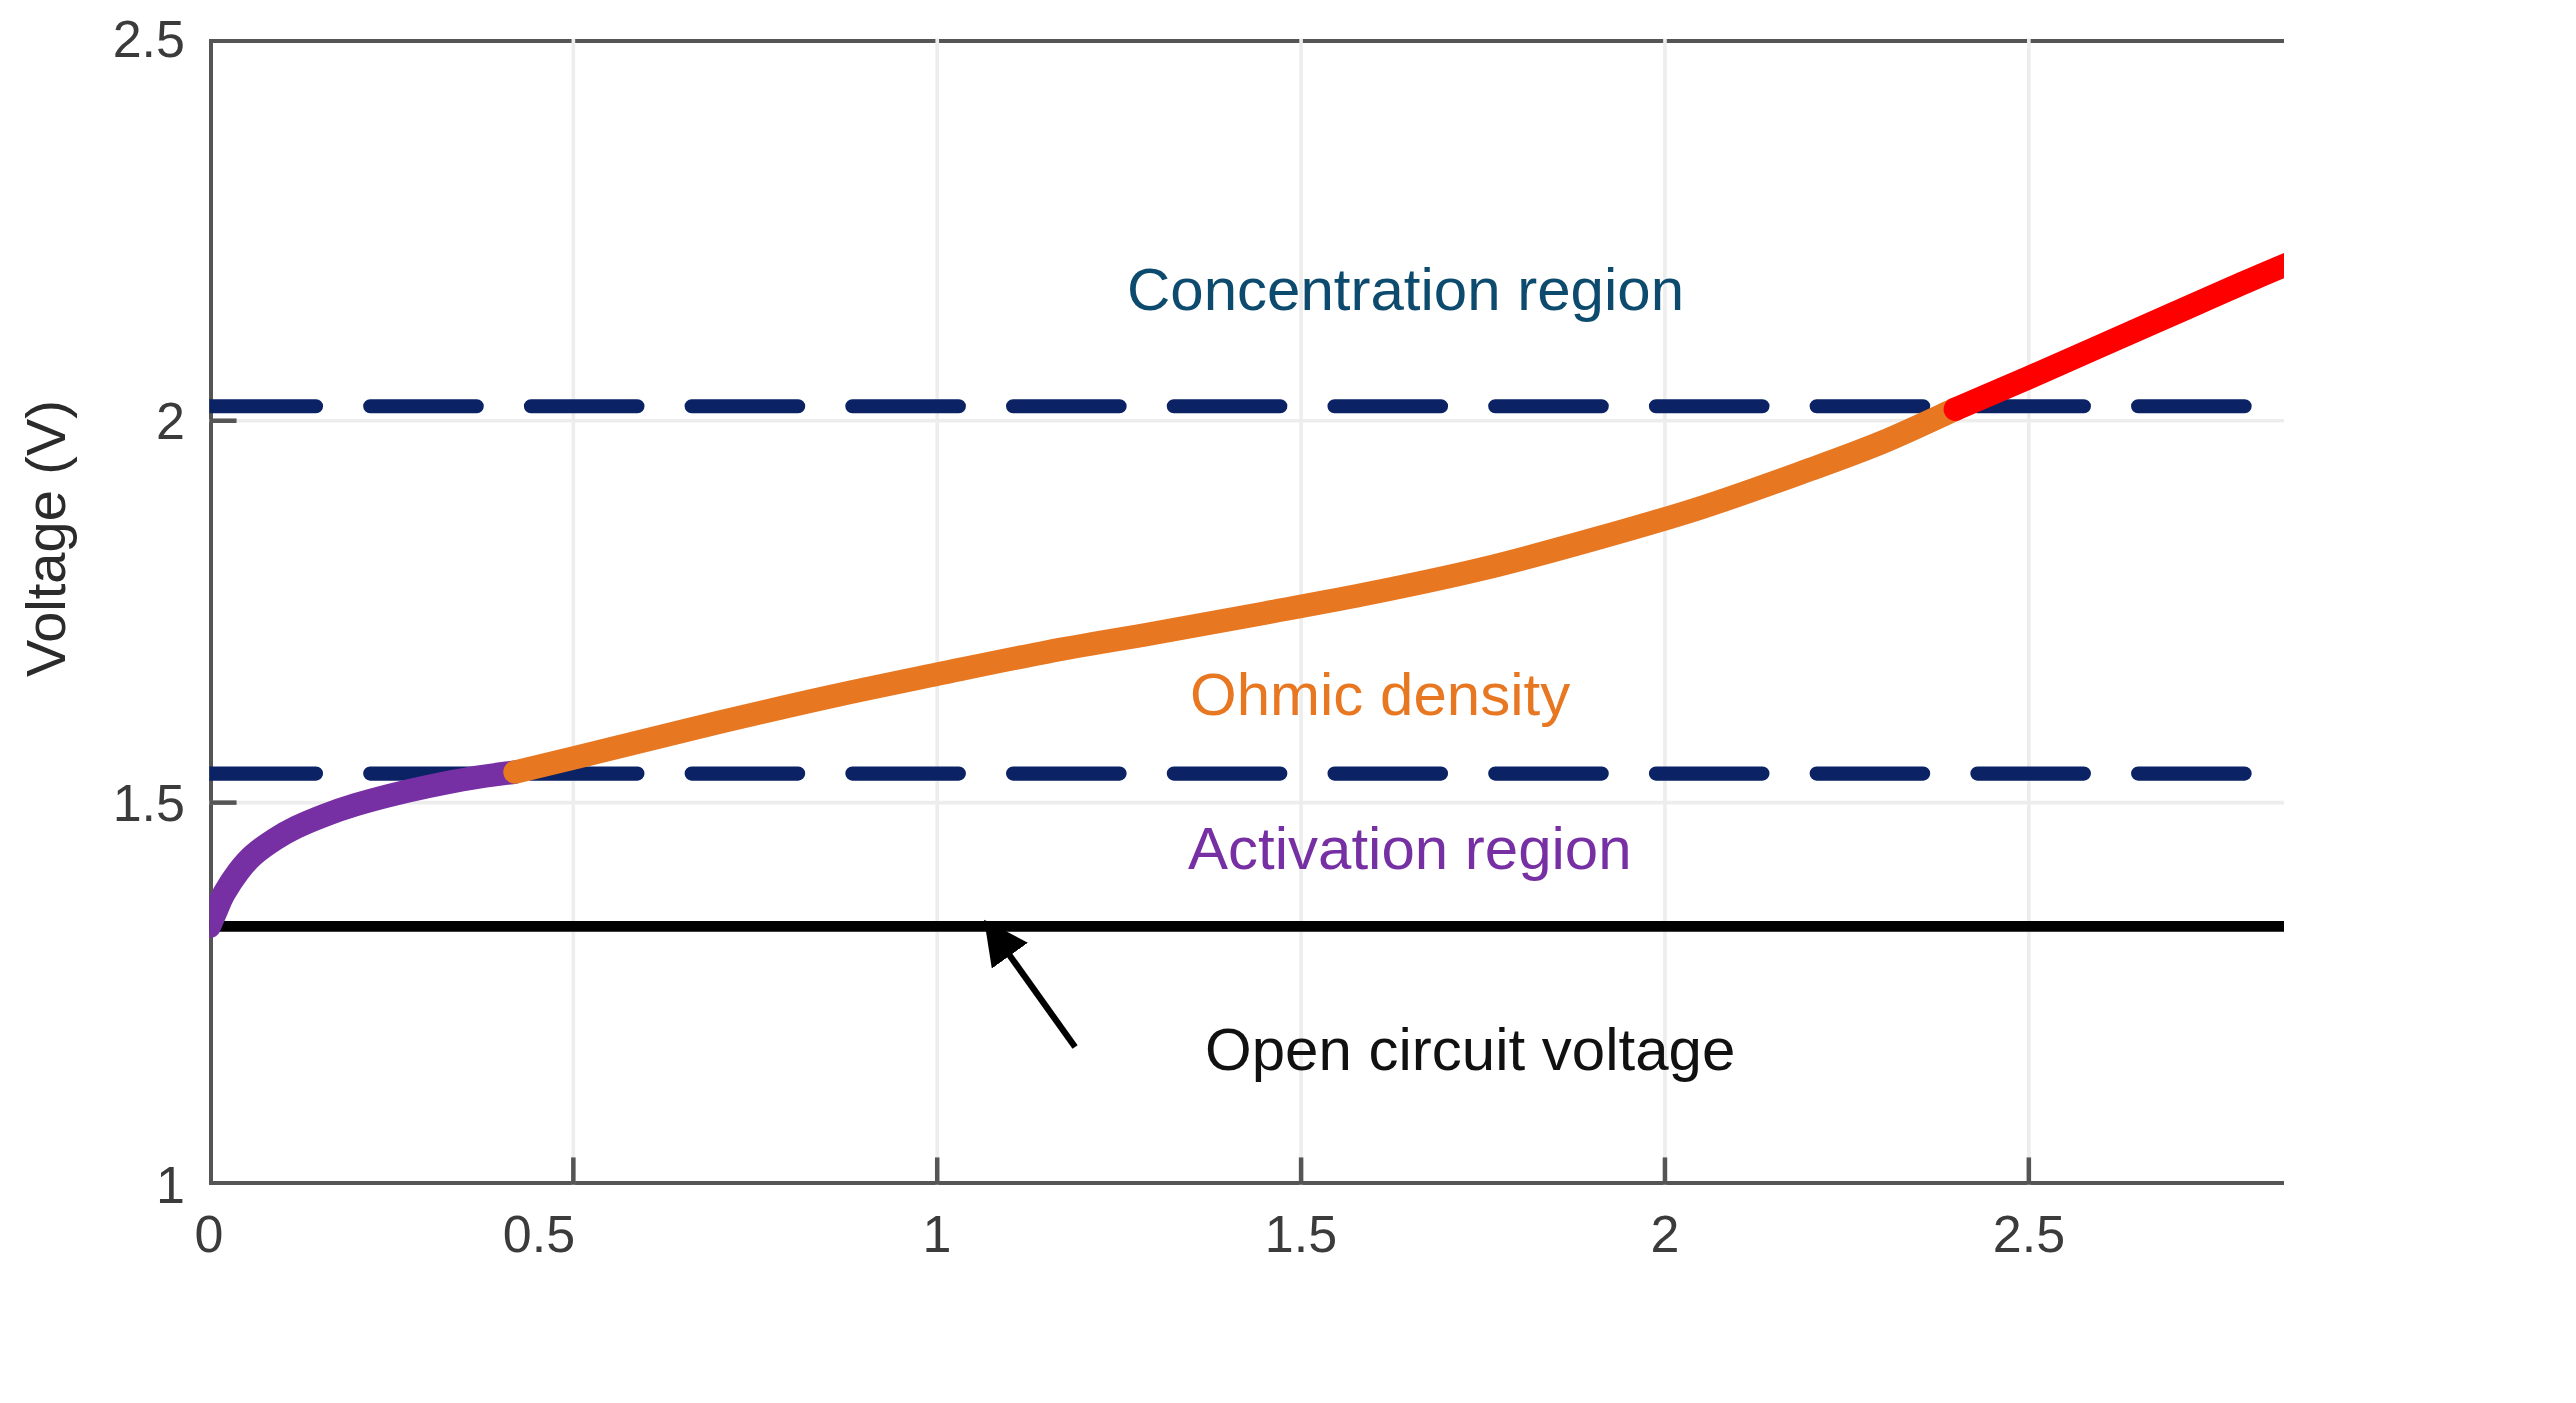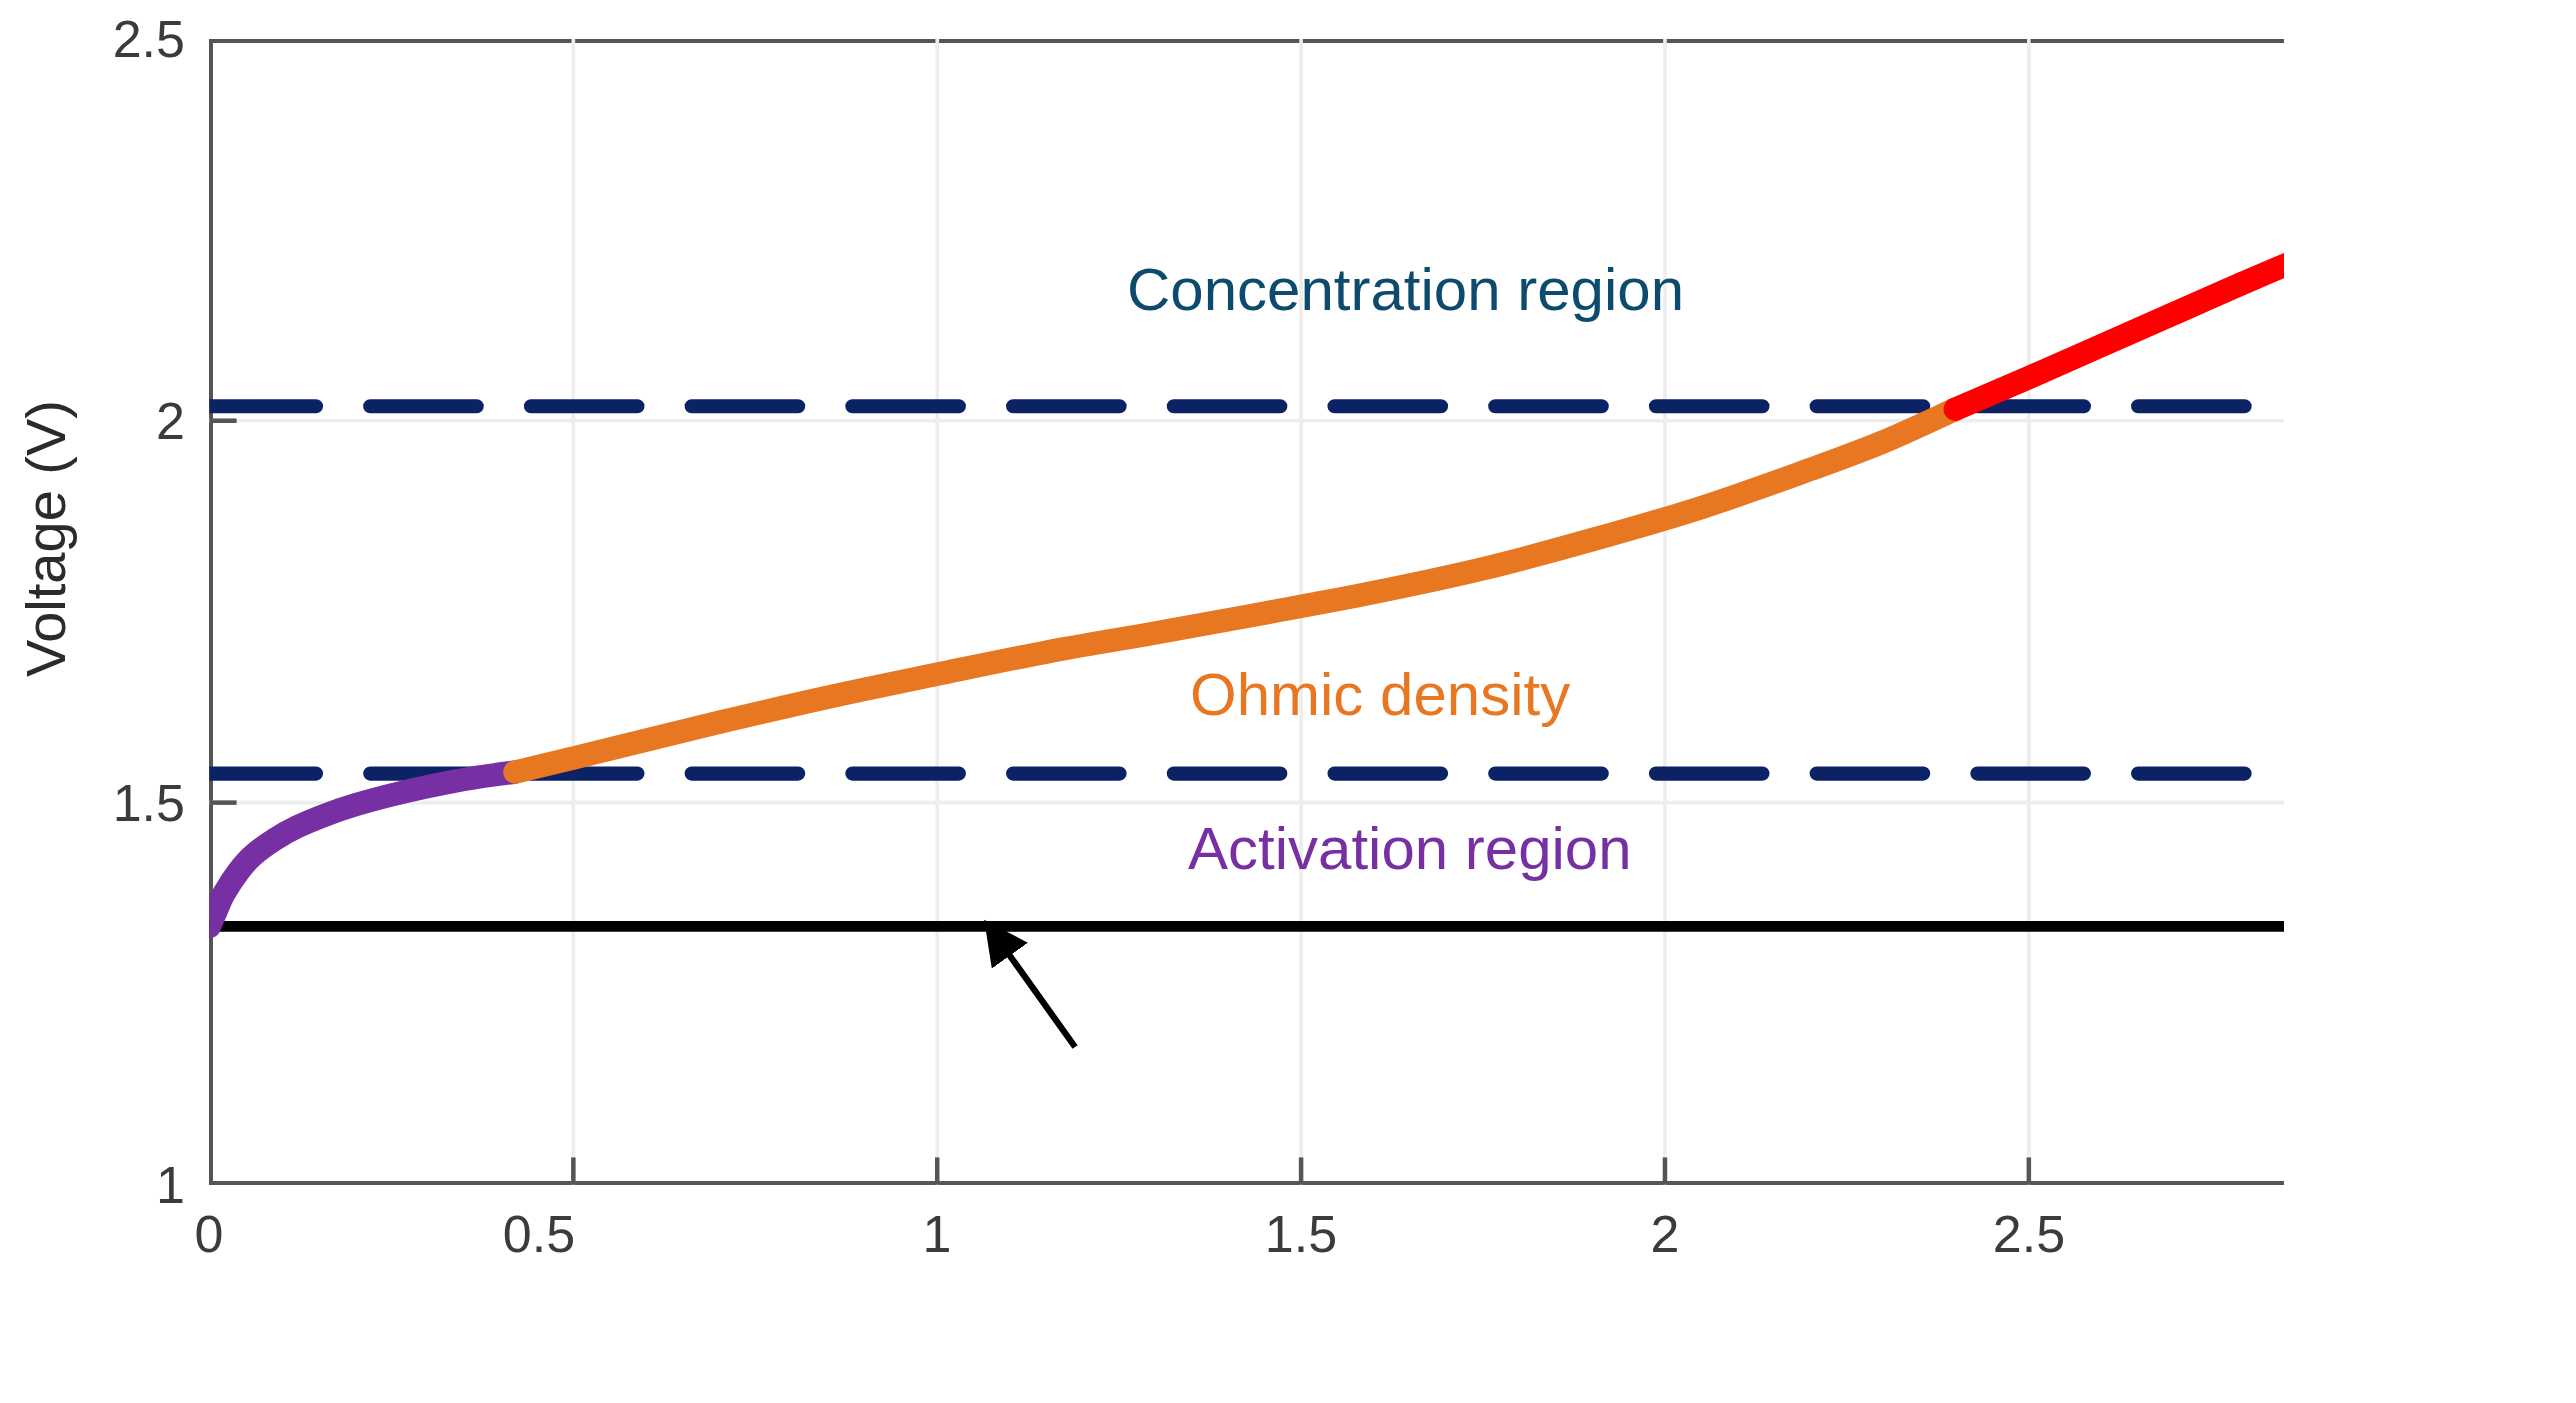--- a/index.html
+++ b/index.html
@@ -141,15 +141,16 @@
   <div class="tick xtick" style="left:1301px; top:1208px;">1.5</div>
   <div class="tick xtick" style="left:1665px; top:1208px;">2</div>
   <div class="tick xtick" style="left:2029px; top:1208px;">2.5</div>
   <div class="tick xtick" style="left:2393px; top:1208px;">3</div>
 
   <div id="ylabel">Voltage (V)</div>
 
   <div class="ann" id="ann-concentration">Concentration region</div>
   <div class="ann" id="ann-ohmic">Ohmic density</div>
   <div class="ann" id="ann-activation">Activation region</div>
+  <div class="ann" id="ann-ocv">Open circuit voltage</div>
 
 </div>
 
 
 </body></html>

